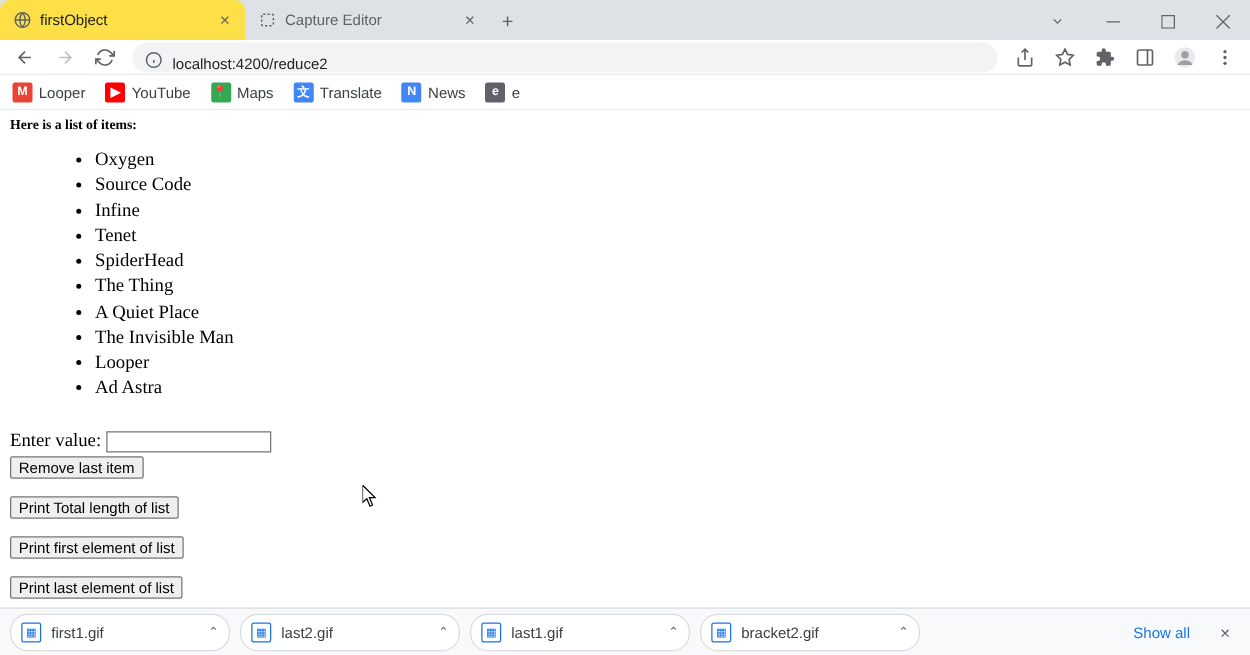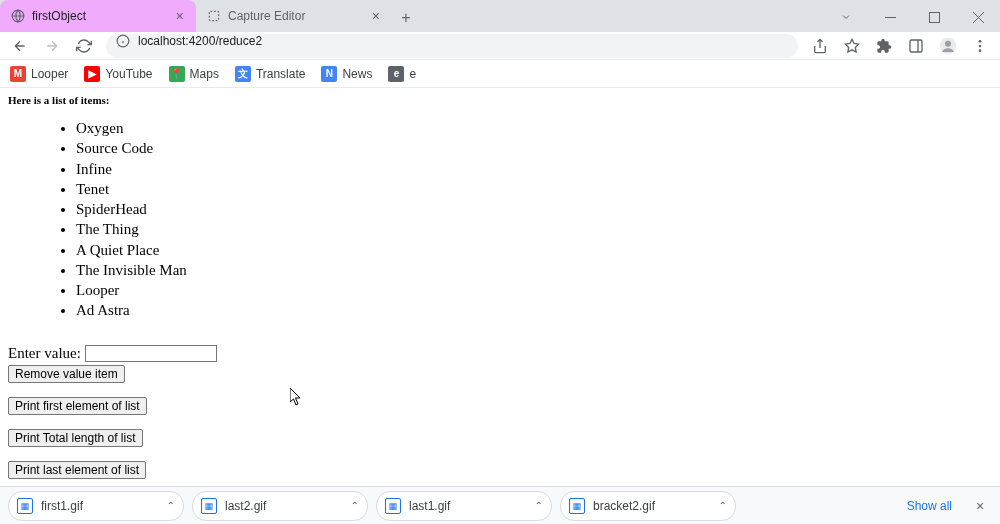--- a/index.html
+++ b/index.html
@@ -1,33 +1,33 @@
 <!DOCTYPE html>
 <html><head>
   <meta charset="utf-8">
   <style>
     * { margin: 0; padding: 0; box-sizing: border-box; }
     body { font-family: "Segoe UI", Arial, sans-serif; font-size: 12px; width: 1000px; height: 524px; overflow: hidden; background: #fff; display: flex; flex-direction: column; }
     
     
     .title-bar { height: 32px; background: #dee1e6; display: flex; align-items: flex-end; }
     .tab { height: 32px; width: 196px; display: flex; align-items: center; padding: 0 10px; font-size: 12px; color: #5f6368; gap: 6px; border-top-left-radius: 8px; border-top-right-radius: 8px; position: relative; }
-    .tab.active { background: #f0abfc; color: #202124; }
+    .tab.active { background: #fde047; color: #202124; }
     .tab .favicon { width: 16px; height: 16px; display: inline-flex; align-items: center; justify-content: center; flex-shrink: 0; }
     .tab .tab-title { flex: 1; white-space: nowrap; overflow: hidden; text-overflow: ellipsis; }
     .tab .close-x { font-size: 14px; color: #5f6368; padding: 0 2px; cursor: pointer; }
     .new-tab { width: 28px; height: 28px; display: flex; align-items: center; justify-content: center; font-size: 16px; color: #5f6368; cursor: pointer; }
     .window-controls { margin-left: auto; display: flex; height: 30px; }
     .window-controls span { width: 44px; display: flex; align-items: center; justify-content: center; color: #5f6368; cursor: pointer; font-size: 12px; }
     
     
     .toolbar { height: 28px; background: #fff; display: flex; align-items: center; padding: 0 6px; gap: 4px; border-bottom: 1px solid #e8eaed; }
     .nav-btn { width: 28px; height: 28px; display: flex; align-items: center; justify-content: center; color: #5f6368; cursor: pointer; border-radius: 50%; }
     .nav-btn.disabled { color: #bdc1c6; }
-    .omnibox { flex: 1; height: 24px; background: #f1f3f4; border-radius: 12px; display: flex; align-items: flex-start; padding: 0 10px; gap: 8px; color: #202124; margin: 0 4px; }
+    .omnibox { flex: 1; height: 24px; background: #f1f3f4; border-radius: 12px; display: flex; align-items: flex-end; padding: 0 10px; gap: 8px; color: #202124; margin: 0 4px; }
     .omnibox .info-icon { color: #5f6368; }
     .right-icons { display: flex; gap: 4px; }
     .right-icons span { width: 28px; height: 28px; display: flex; align-items: center; justify-content: center; color: #5f6368; cursor: pointer; }
     
     
     .bookmarks-bar { height: 28px; background: #fff; display: flex; align-items: center; padding: 0 10px; gap: 16px; border-bottom: 1px solid #e8eaed; }
     .bookmark { display: flex; align-items: center; gap: 5px; font-size: 12px; color: #3c4043; cursor: pointer; }
     .bm-icon { width: 16px; height: 16px; display: inline-flex; align-items: center; justify-content: center; border-radius: 2px; font-size: 10px; font-weight: bold; color: #fff; }
     
     
@@ -203,24 +203,24 @@
       <li>The Thing</li>
       <li>A Quiet Place</li>
       <li>The Invisible Man</li>
       <li>Looper</li>
       <li>Ad Astra</li>
     </ul>
   <div class="form-row">
     <label>Enter value: </label><input type="text" style="">
   </div>
   <div class="form-row">
-    <button class="btn">Remove value item</button>
-  </div>
+    <button class="btn">Remove last item</button>
+  </div>
+  <div class="btn-block"><button class="btn">Print Total length of list</button></div>
   <div class="btn-block"><button class="btn">Print first element of list</button></div>
-  <div class="btn-block"><button class="btn">Print Total length of list</button></div>
   <div class="btn-block"><button class="btn">Print last element of list</button></div>
 </div>
 
 <svg class="cursor" width="14" height="18" viewBox="0 0 14 18">
     <path d="M0 0 L0 14 L3.5 11 L6 17 L8 16 L5.5 10 L10 10 Z" fill="#fff" stroke="#000" stroke-width="1"></path>
   </svg>
 
 <div class="downloads-bar" id="downloads-bar">
 <div class="download-item">
       <span class="dl-icon">▦</span>

